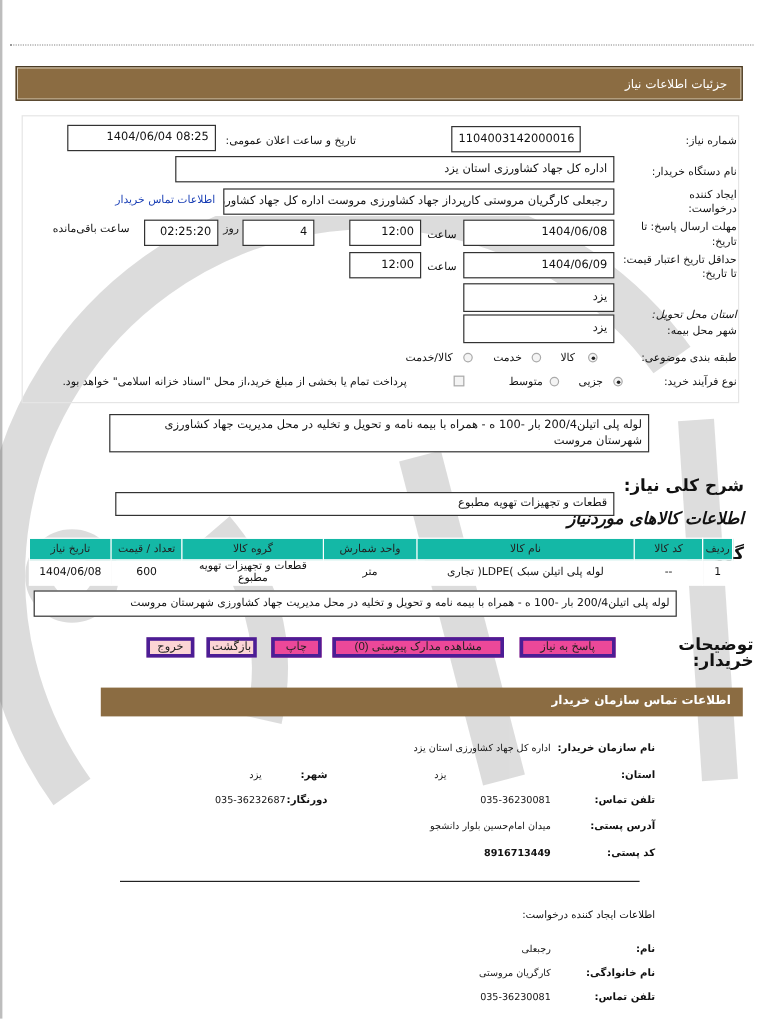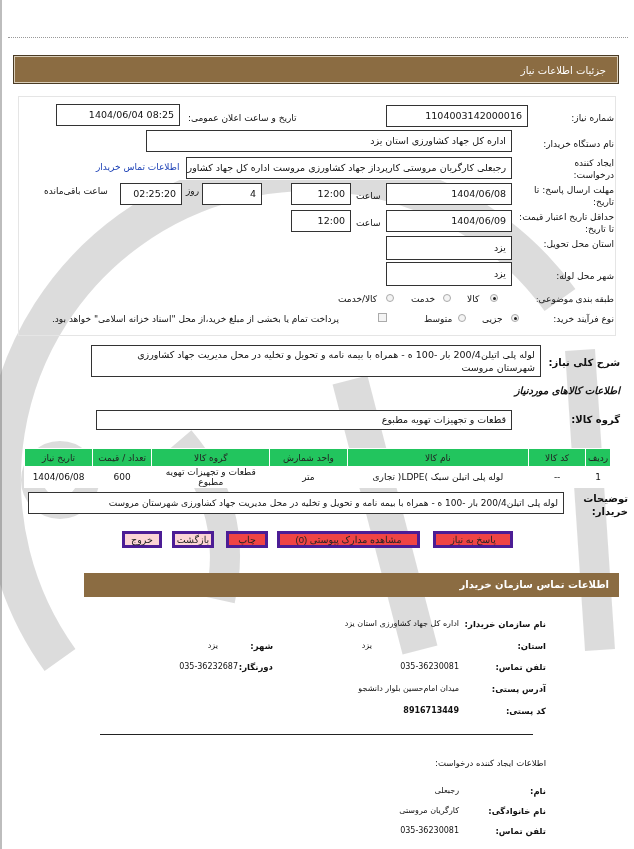--- a/index.html
+++ b/index.html
@@ -10,26 +10,26 @@
   .watermark { position: absolute; left: 0; top: 180px; width: 634px; height: 500px; pointer-events: none; opacity: 0.25; }
   .hdr-bar { position: absolute; left: 13px; top: 55px; width: 606px; height: 29px; background: #8b6c42; border: 1px solid #4a3b25; box-shadow: 0 0 0 1px #d9cdb8 inset; color: #fff; font-size: 10px; padding-right: 12px; line-height: 29px; }
   .panel { position: absolute; left: 18px; top: 96px; width: 598px; height: 240px; border: 1px solid #e5e5e5; }
   .lbl { position: absolute; font-size: 9px; line-height: 12px; color: #111; }
   .box { position: absolute; border: 1px solid #333; background: #fff; font-size: 9.5px; line-height: 20px; padding: 0 5px; white-space: nowrap; overflow: hidden; }
   .box.ltr { direction: ltr; text-align: right; }
   .radio { position: absolute; width: 8px; height: 8px; border-radius: 50%; border: 1px solid #aaa; background: #f4f4f4; }
   .radio.on::after { content: ""; position: absolute; left: 1.5px; top: 1.5px; width: 3px; height: 3px; border-radius: 50%; background: #222; }
   .chk { position: absolute; width: 9px; height: 9px; border: 1px solid #aaa; background: #f4f4f4; }
   .link { position: absolute; color: #1a3fb5; font-size: 9px; }
-  .bold-lbl { position: absolute; font-weight: bold; font-size: 10px; }
+  .bold-lbl { position: absolute; font-weight: bold; font-size: 14px; margin-top: 40px; }
   table.items { position: absolute; left: 24px; top: 448px; width: 587px; border-collapse: collapse; font-size: 9px; }
-  table.items th { background: #22c55e; color: #222; font-weight: normal; height: 18px; border: 1px solid #fff; text-align: center; }
+  table.items th { background: #14b8a6; color: #222; font-weight: normal; height: 18px; border: 1px solid #fff; text-align: center; }
   table.items td { height: 20px; text-align: center; border: 1px solid #fff; background: #fff; }
   .btn { position: absolute; height: 17px; border: 3px solid #4c1d95; font-size: 9.5px; line-height: 12px; text-align: center; color: #222; }
-  .btn.g { background: #ef4444; }
+  .btn.g { background: #ec4899; }
   .btn.r { background: #fcd5d5; }
   .hdr2 { position: absolute; left: 84px; top: 573px; width: 535px; height: 24px; background: #8b6c42; color: #fff; font-weight: bold; font-size: 10px; line-height: 24px; padding-right: 10px; }
   .c-lbl { position: absolute; font-weight: bold; font-size: 8.5px; }
   .c-val { position: absolute; font-size: 8px; }
   .hr { position: absolute; left: 100px; top: 734px; width: 433px; border-top: 1px solid #222; }
 </style>
 </head>
 <body>
 
 <div class="frame-left"></div>
@@ -41,21 +41,21 @@
   <path d="M180 260 Q240 330 220 420" fill="none" stroke="#777" stroke-width="30"></path>
   <circle cx="60" cy="300" r="28" fill="none" stroke="#777" stroke-width="22"></circle>
   <path d="M580 170 L600 470" stroke="#777" stroke-width="30"></path>
 </svg>
 
 <div class="hdr-bar">جزئیات اطلاعات نیاز</div>
 
 <div class="panel"></div>
 
 <div class="lbl" style="right:20px;top:112px;">شماره نیاز:</div>
-<div class="box ltr" style="left:386px;top:105px;width:142px;height:22px;">1104003142000016</div>
+<div class="box ltr" style="left:376px;top:105px;width:108px;height:22px;">1104003142000016</div>
 <div class="lbl" style="left:188px;top:112px;">تاریخ و ساعت اعلان عمومی:</div>
 <div class="box ltr" style="left:56px;top:104px;width:124px;height:22px;">1404/06/04 08:25</div>
 
 <div class="lbl" style="right:20px;top:138px;">نام دستگاه خریدار:</div>
 <div class="box" style="left:146px;top:130px;width:366px;height:22px;">اداره کل جهاد کشاورزی استان یزد</div>
 
 <div class="lbl" style="right:20px;top:157px;width:80px;">ایجاد کننده درخواست:</div>
 <div class="box" style="left:186px;top:157px;width:326px;height:22px;">رجبعلی کارگریان مروستی کارپرداز جهاد کشاورزی مروست اداره کل جهاد کشاورزی استان یزد</div>
 <div class="link" style="left:96px;top:162px;">اطلاعات تماس خریدار</div>
 
@@ -66,26 +66,26 @@
 <div class="box ltr" style="left:202px;top:183px;width:60px;height:22px;">4</div>
 <div class="lbl" style="left:186px;top:185px;">روز</div>
 <div class="box ltr" style="left:120px;top:183px;width:62px;height:22px;">02:25:20</div>
 <div class="lbl" style="left:44px;top:185px;">ساعت باقی‌مانده</div>
 
 <div class="lbl" style="right:20px;top:211px;width:100px;">حداقل تاریخ اعتبار قیمت: تا تاریخ:</div>
 <div class="box ltr" style="left:386px;top:210px;width:126px;height:22px;padding-left:48px;">1404/06/09</div>
 <div class="lbl" style="left:356px;top:217px;">ساعت</div>
 <div class="box ltr" style="left:291px;top:210px;width:60px;height:22px;">12:00</div>
 
-<div class="lbl" style="right:20px;top:238px;">استان محل تحویل:</div>
+<div class="lbl" style="right:20px;top:257px;font-style:italic;">استان محل تحویل:</div>
 <div class="box" style="left:386px;top:236px;width:126px;height:24px;line-height:22px;">یزد</div>
-<div class="lbl" style="right:20px;top:270px;">شهر محل لوله:</div>
+<div class="lbl" style="right:20px;top:270px;">شهر محل بیمه:</div>
 <div class="box" style="left:386px;top:262px;width:126px;height:24px;line-height:22px;">یزد</div>
 
-<div class="lbl" style="right:20px;top:293px;font-family:Liberation Serif, serif;">طبقه بندی موضوعی:</div>
+<div class="lbl" style="right:20px;top:293px;">طبقه بندی موضوعی:</div>
 <div class="radio on" style="left:490px;top:294px;"></div>
 <div class="lbl" style="left:467px;top:293px;">کالا</div>
 <div class="radio" style="left:443px;top:294px;"></div>
 <div class="lbl" style="left:411px;top:293px;">خدمت</div>
 <div class="radio" style="left:386px;top:294px;"></div>
 <div class="lbl" style="left:338px;top:293px;">کالا/خدمت</div>
 
 <div class="lbl" style="right:20px;top:313px;">نوع فرآیند خرید:</div>
 <div class="radio on" style="left:511px;top:314px;"></div>
 <div class="lbl" style="left:482px;top:313px;">جزیی</div>

